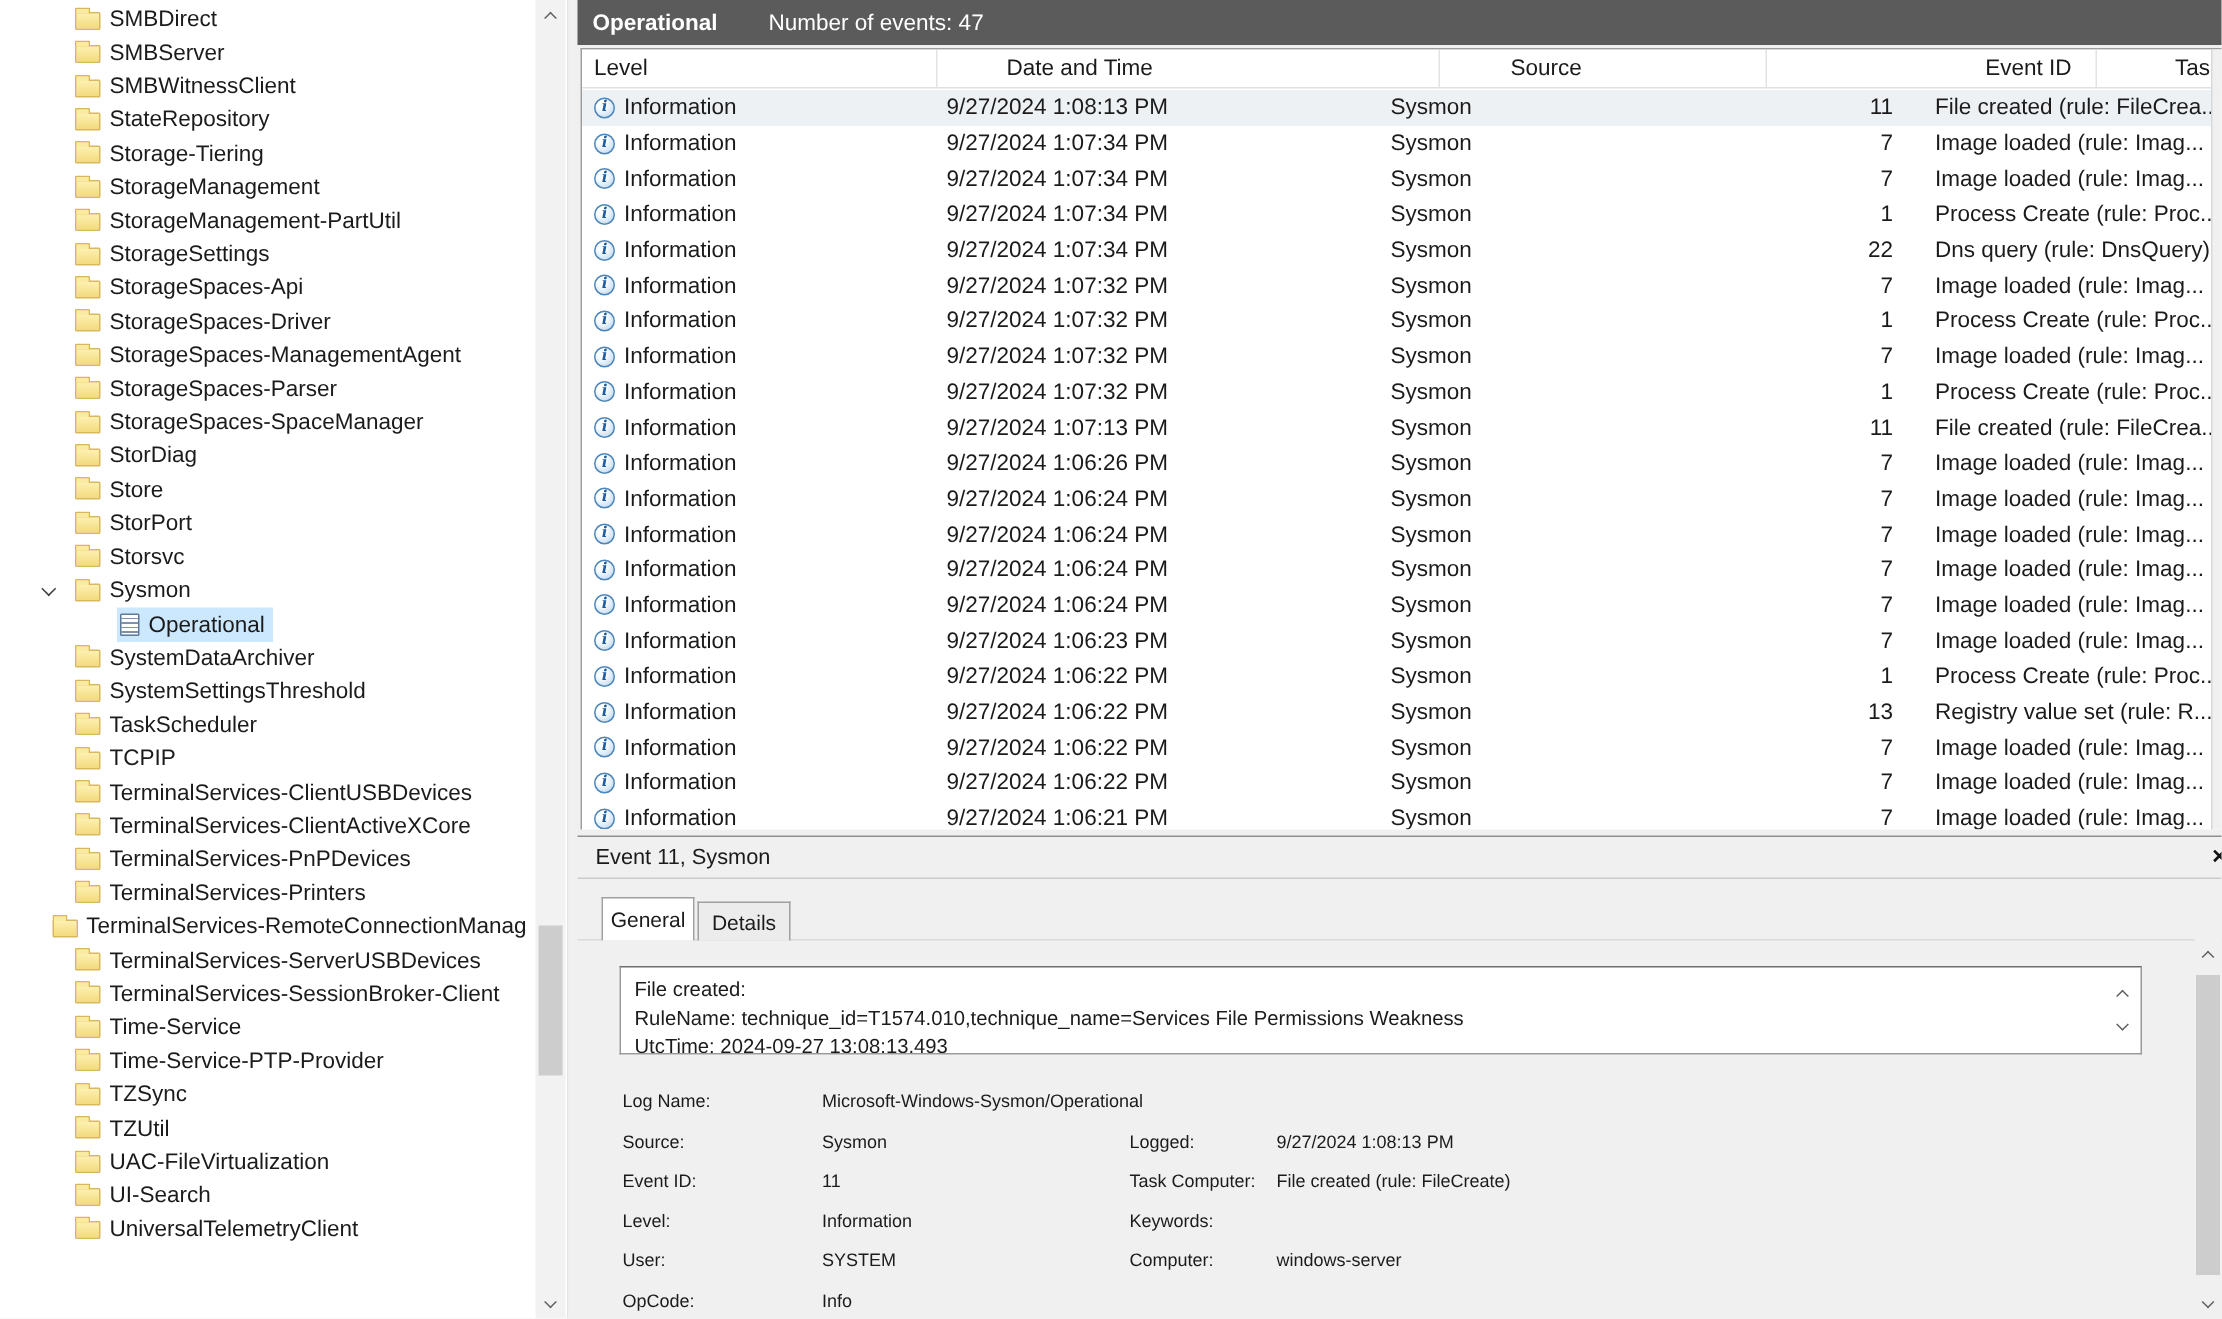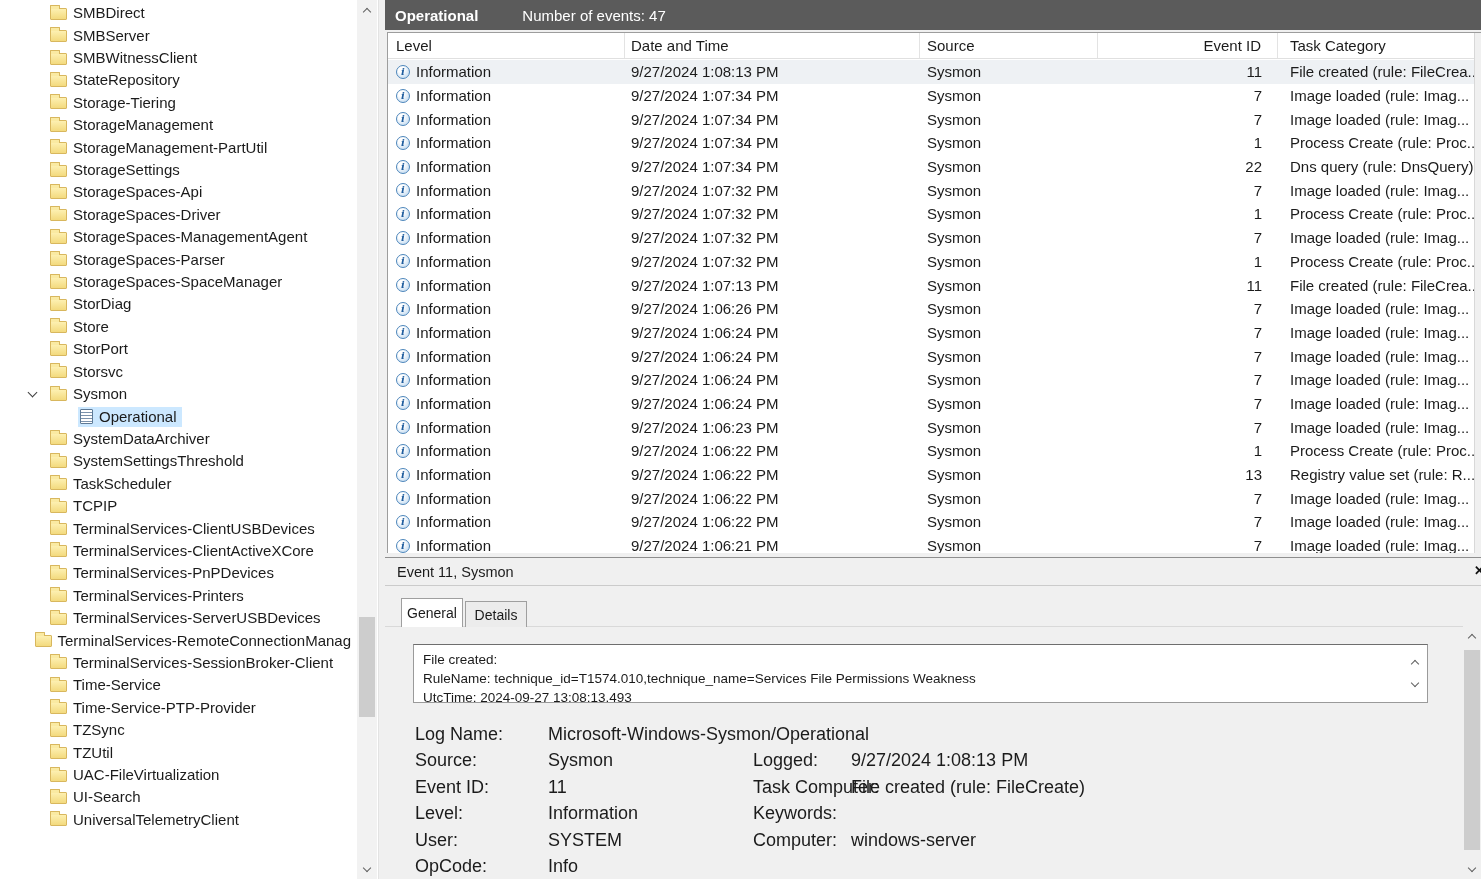--- a/index.html
+++ b/index.html
@@ -3,21 +3,21 @@
 <meta charset="utf-8">
 <style>
   * { margin:0; padding:0; box-sizing:border-box; }
   html,body { width:1481px; height:879px; overflow:hidden; background:#f0f0f0;
     font-family:"Liberation Sans", sans-serif; color:#1b1b1b; }
 
   
   .tree-panel { position:absolute; left:0; top:0; width:379px; height:879px;
     background:#ffffff; border-right:1px solid #e3e3e3; overflow:hidden; }
   .tree-list { position:absolute; left:0; top:2px; right:22px; }
-  .tree-item { display:flex; align-items:center; height:22.42px; white-space:nowrap;
+  .tree-item { display:flex; height:22.42px; white-space:nowrap;
     font-size:15px; cursor:default; }
   .t-indent { display:inline-block; height:1px; }
   .chev-slot { width:16px; display:flex; justify-content:center; align-items:center; }
   .chev { width:7px; height:7px; border-top:1.5px solid #8f8f8f; border-right:1.5px solid #8f8f8f;
     display:inline-block; }
   .chev.right { transform:rotate(45deg); margin-right:2px; }
   .chev.down  { transform:rotate(135deg); border-color:#3f3f3f; margin-top:-3px; }
   .sel-wrap { display:flex; align-items:center; padding:1px 5px 2px 2px; margin-left:8px; }
   .sel-wrap.selected { background:#cce8ff; }
   .folder-icon { position:relative; width:17px; height:12px; flex:0 0 17px;
@@ -39,27 +39,27 @@
   .sb-chev.up { transform:rotate(-45deg); margin-top:3px; }
   .sb-chev.dn { transform:rotate(135deg); margin-bottom:3px; }
   .tree-thumb { position:absolute; left:2px; right:2px; top:617px; height:100px; background:#cdcdcd; }
 
   
   .right { position:absolute; left:385px; top:0; width:1096px; height:879px; }
 
   .caption-bar { position:absolute; left:0; top:0; right:0; height:30px; background:#5b5b5b;
     color:#ffffff; display:flex; align-items:center; font-size:15px; }
   .caption-title { font-weight:bold; margin-left:10px; }
-  .caption-sub { margin-left:44px; }
+  .caption-sub { margin-left:34px; }
 
   
   .table-wrap { position:absolute; left:2px; right:0; top:32px; height:521px; background:#ffffff;
     border-top:1px solid #9d9d9d; border-left:1px solid #9d9d9d; overflow:hidden; }
   .t-header { display:flex; height:26px; align-items:center; font-size:15px;
-    border-bottom:1px solid #e0e0e0; background:#ffffff; }
+    border-bottom:1px solid #e0e0e0; background:#ffffff;gap:40px; }
   .t-header .cell { border-right:1px solid #e3e3e3; height:100%; display:flex; align-items:center; }
   .cell { overflow:hidden; white-space:nowrap; flex-shrink:0; }
   .c-level  { width:237px; padding-left:8px; }
   .c-date   { width:295px; padding-left:6px; }
   .c-source { width:178px; padding-left:7px; }
   .c-id     { width:180px; justify-content:flex-end; text-align:right; padding-right:16px; display:flex; align-items:center; }
   .c-task   { flex:1 1 auto; padding-left:12px; }
   .t-rows { position:absolute; top:27px; left:0; right:7px; bottom:0; overflow:hidden; }
   .ev-row { display:flex; align-items:center; height:23.7px; font-size:15px; }
   .ev-row.sel { background:#eef1f4; }
@@ -86,21 +86,21 @@
   .tab.details { left:80px; top:43px; width:62px; height:26px; background:#ececec; z-index:2; }
   .tab-baseline { position:absolute; left:0; right:0; top:68px; height:1px; background:#d9d9d9; }
 
   .msg-box { position:absolute; left:28px; top:86px; width:1015px; height:59px; background:#ffffff;
     border:1px solid #9a9a9a; border-top:1px solid #6e6e6e; overflow:hidden; font-size:13.5px; }
   .msg-box .line { padding-left:9px; line-height:19px; white-space:nowrap; }
   .msg-box .line:first-child { padding-top:5px; }
   .msg-scroll-up, .msg-scroll-dn { position:absolute; right:9px; }
   .msg-scroll-up { top:10px; } .msg-scroll-dn { bottom:10px; }
 
-  .fields { position:absolute; left:30px; top:163px; right:110px; font-size:18px; }
+  .fields { position:absolute; left:30px; top:163px; right:110px; font-size:12px; }
   .f-row { display:grid; grid-template-columns:133px 205px 98px auto; height:26.5px;
     align-items:center; white-space:nowrap; }
 
   .panel-scroll { position:absolute; right:0; top:68px; width:18px; bottom:0; background:#f0f0f0; }
   .panel-thumb { position:absolute; left:1px; right:1px; top:24px; height:200px; background:#cdcdcd; }
 </style>
 </head>
 <body>
 
 <div class="tree-panel">
@@ -372,31 +372,31 @@
           <span class="t-label">TerminalServices-Printers</span>
         </span>
       </div>
       <div class="tree-item">
         <span class="t-indent" style="width: 24px;"></span>
         <span class="chev-slot">
           <span class="chev right"></span>
         </span>
         <span class="sel-wrap">
           <span class="folder-icon"></span>
+          <span class="t-label">TerminalServices-RemoteConnectionManag</span>
+        </span>
+      </div>
+      <div class="tree-item">
+        <span class="t-indent" style="width: 24px;"></span>
+        <span class="chev-slot">
+          <span class="chev right"></span>
+        </span>
+        <span class="sel-wrap">
+          <span class="folder-icon"></span>
           <span class="t-label">TerminalServices-ServerUSBDevices</span>
-        </span>
-      </div>
-      <div class="tree-item">
-        <span class="t-indent" style="width: 24px;"></span>
-        <span class="chev-slot">
-          <span class="chev right"></span>
-        </span>
-        <span class="sel-wrap">
-          <span class="folder-icon"></span>
-          <span class="t-label">TerminalServices-RemoteConnectionManag</span>
         </span>
       </div>
       <div class="tree-item">
         <span class="t-indent" style="width: 24px;"></span>
         <span class="chev-slot">
           <span class="chev right"></span>
         </span>
         <span class="sel-wrap">
           <span class="folder-icon"></span>
           <span class="t-label">TerminalServices-SessionBroker-Client</span>

